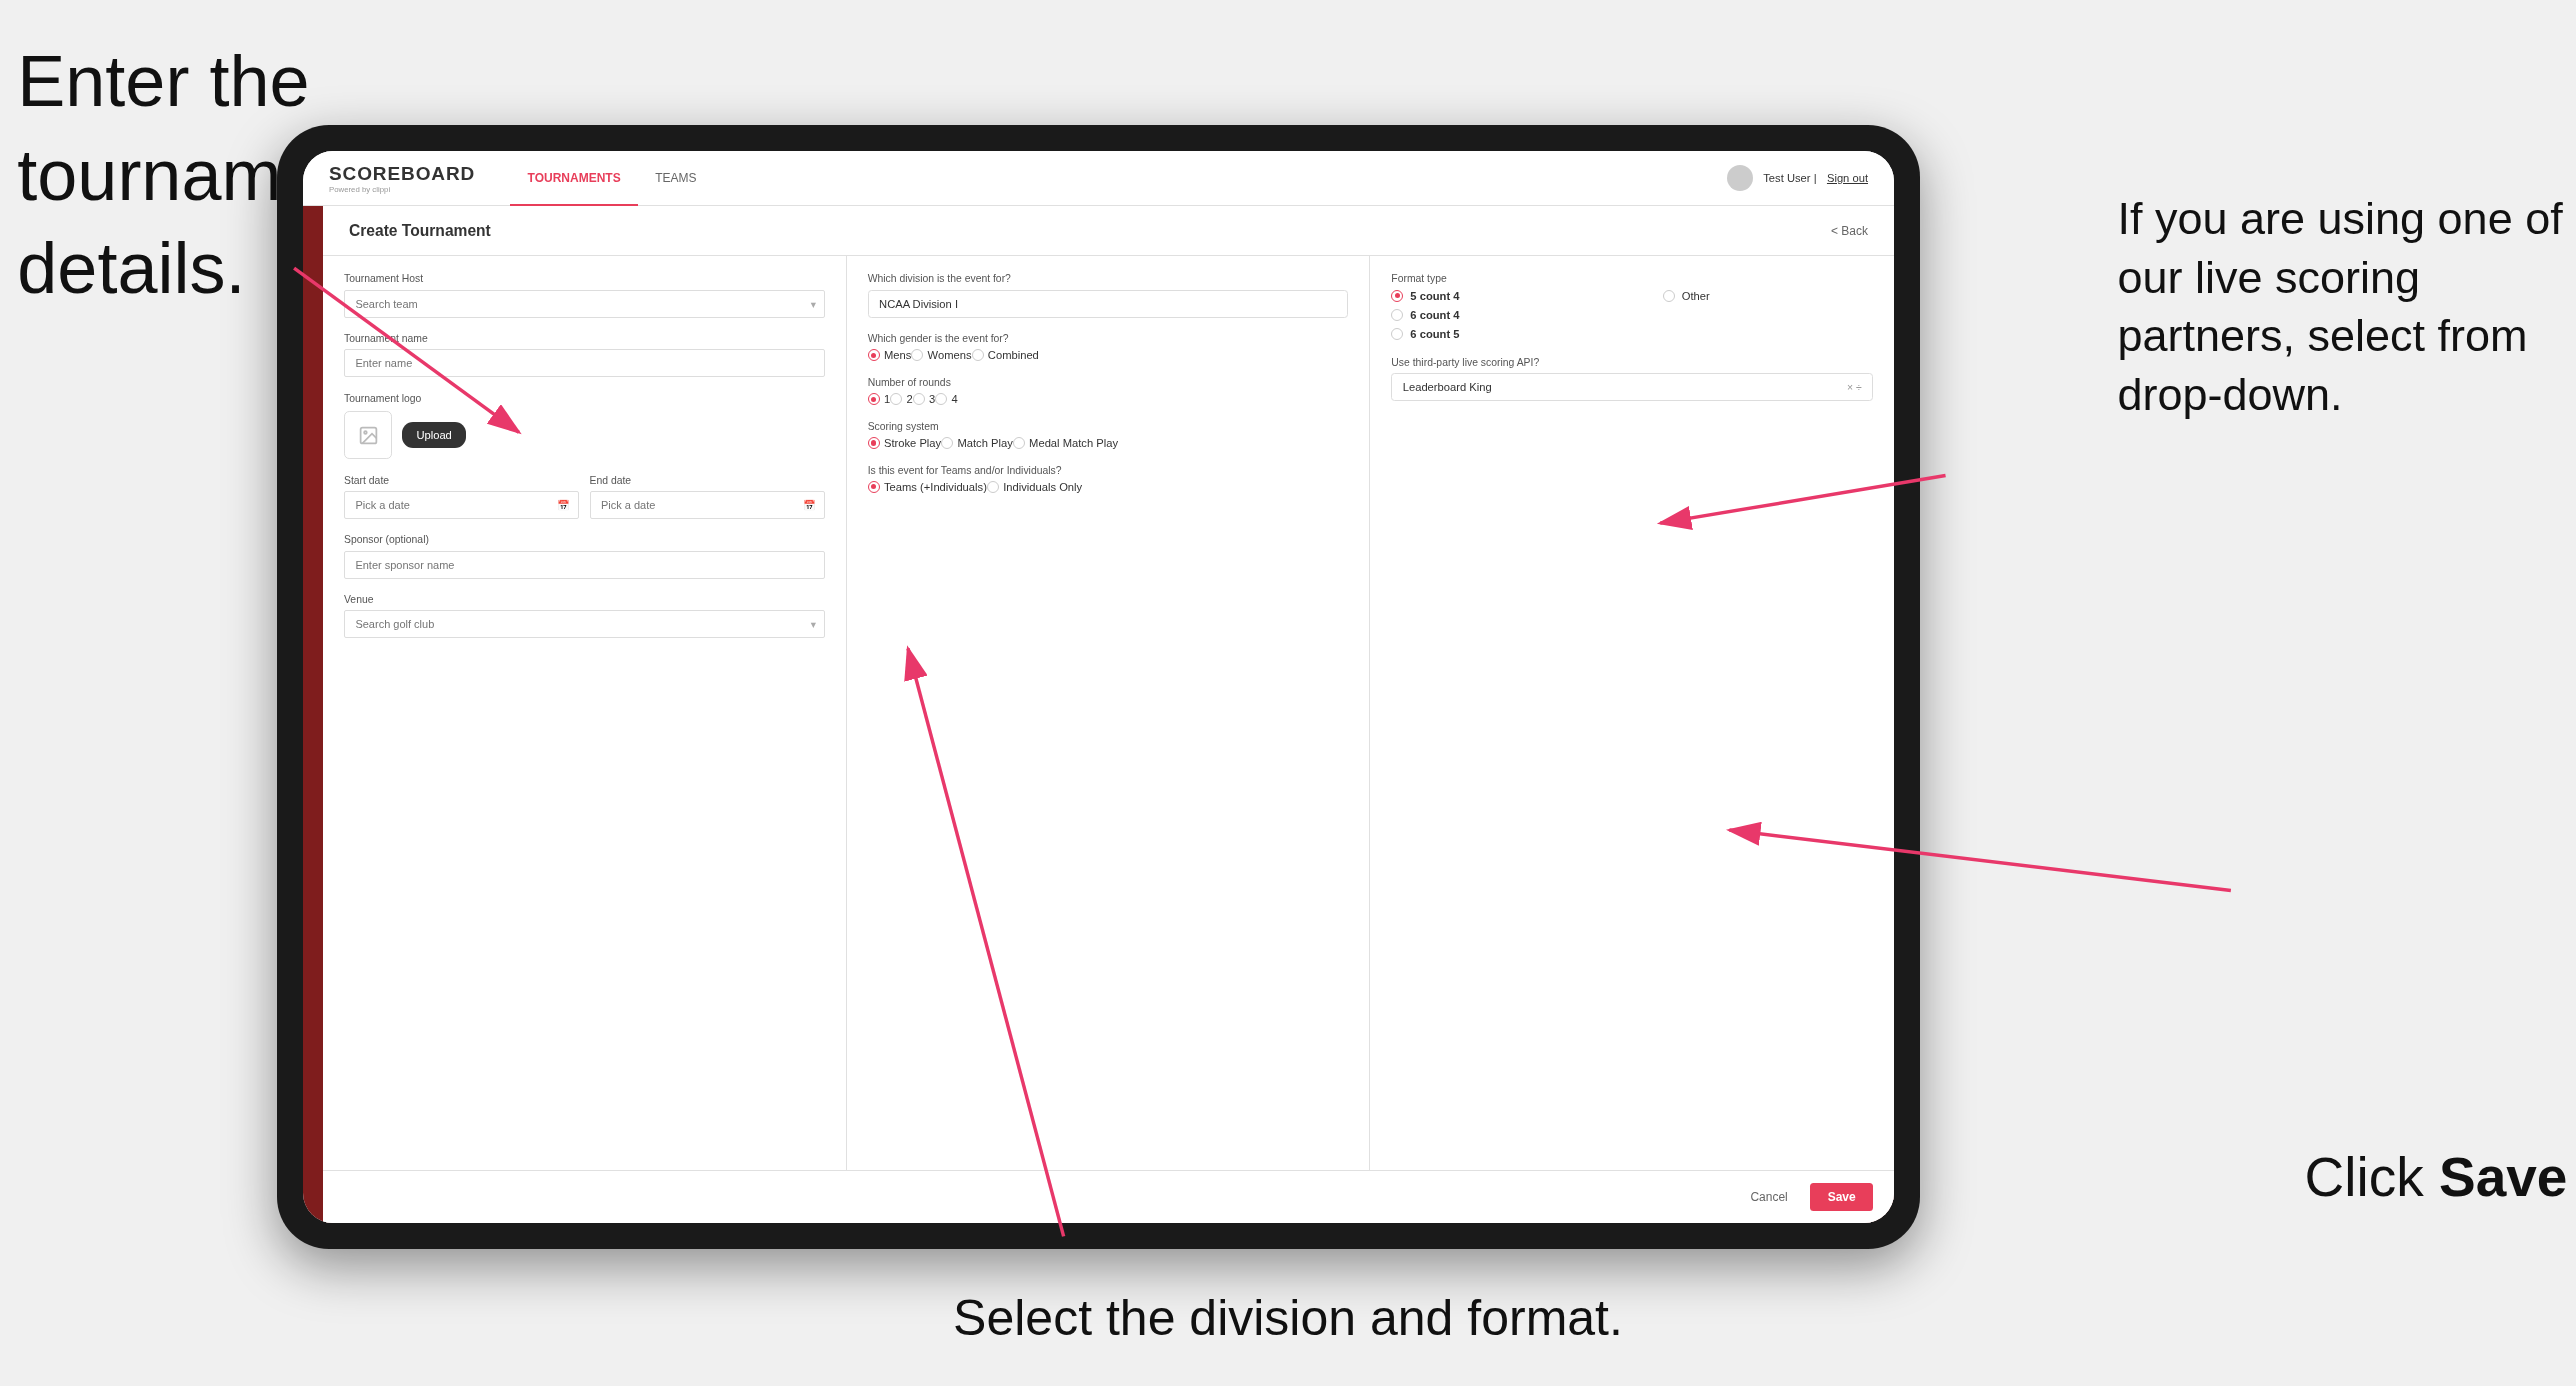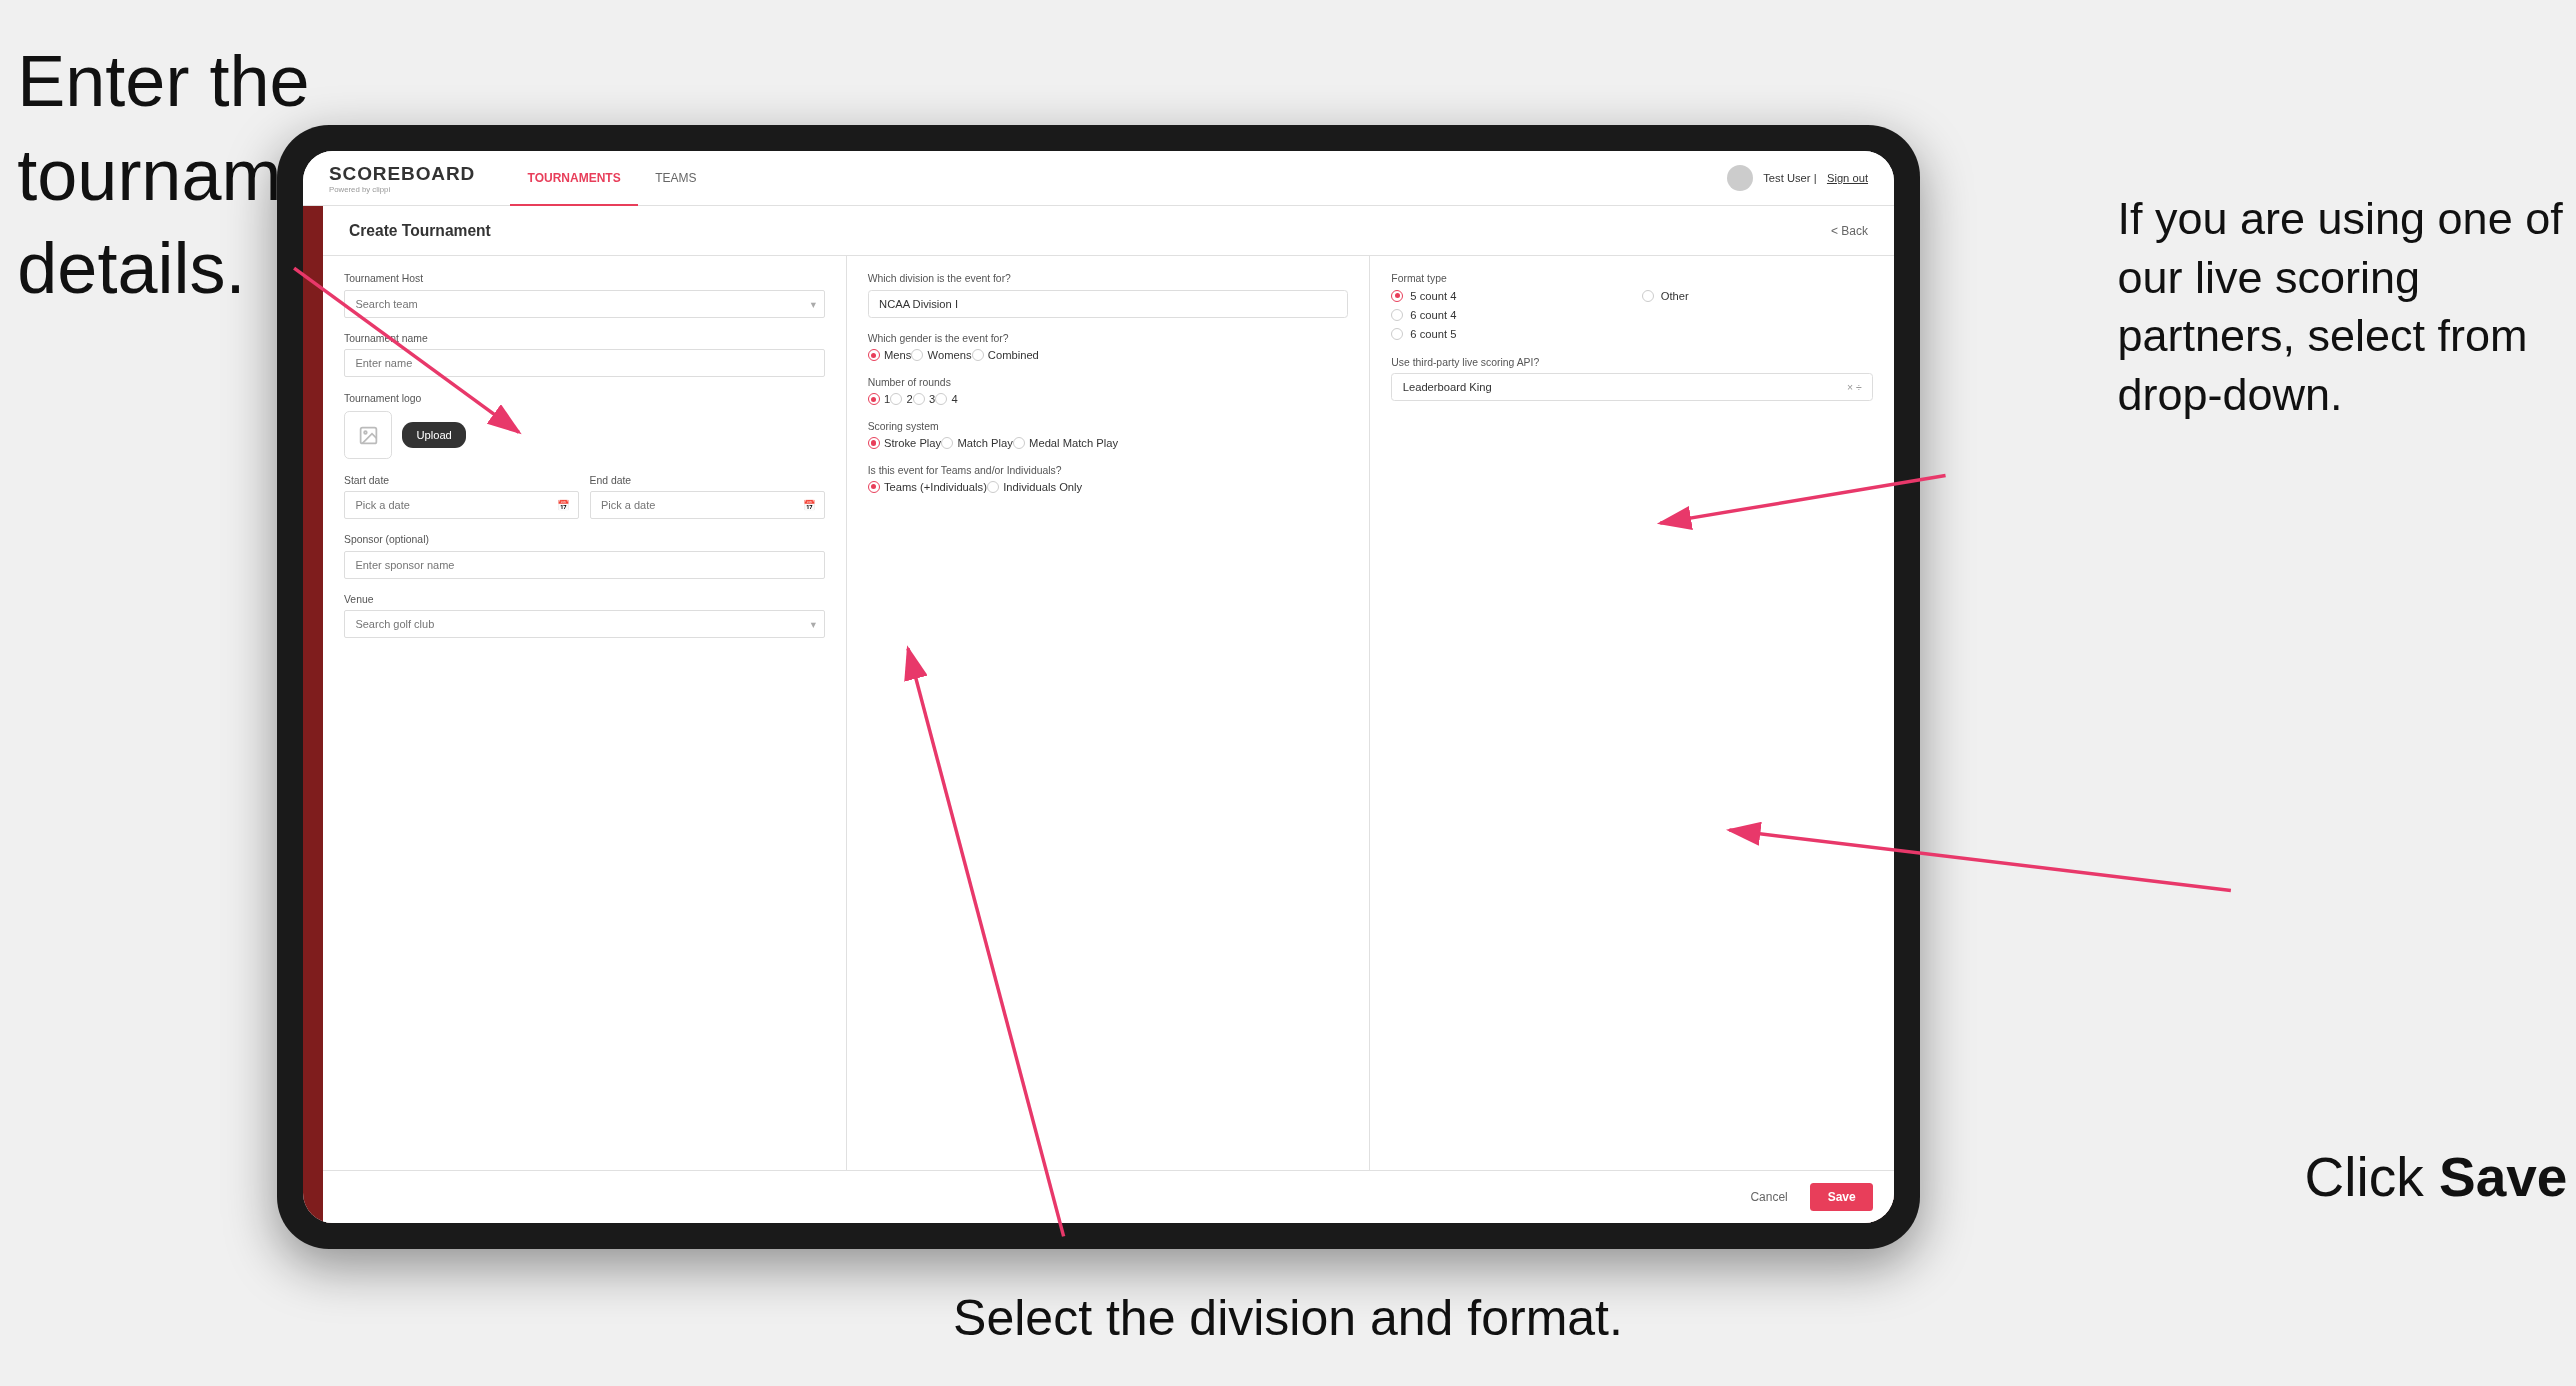--- a/index.html
+++ b/index.html
@@ -341,32 +341,33 @@
     .format-options {
       display: flex;
       flex-direction: column;
       gap: 7px;
     }
 
     .format-row {
       display: flex;
       align-items: center;
       gap: 7px;
+      font-weight: bold;
     }
 
     .format-label {
       font-size: 11.2px;
       color: #333;
     }
 
     .other-row {
       display: flex;
       align-items: flex-start;
       gap: 7px;
-      margin-left: 1px;
+      margin-left: 22px;
     }
 
     
     .live-scoring-input {
       position: relative;
       border: 0.9px solid #ddd;
       border-radius: 3.5px;
       padding: 7px 10.4px;
       display: flex;
       align-items: center;

